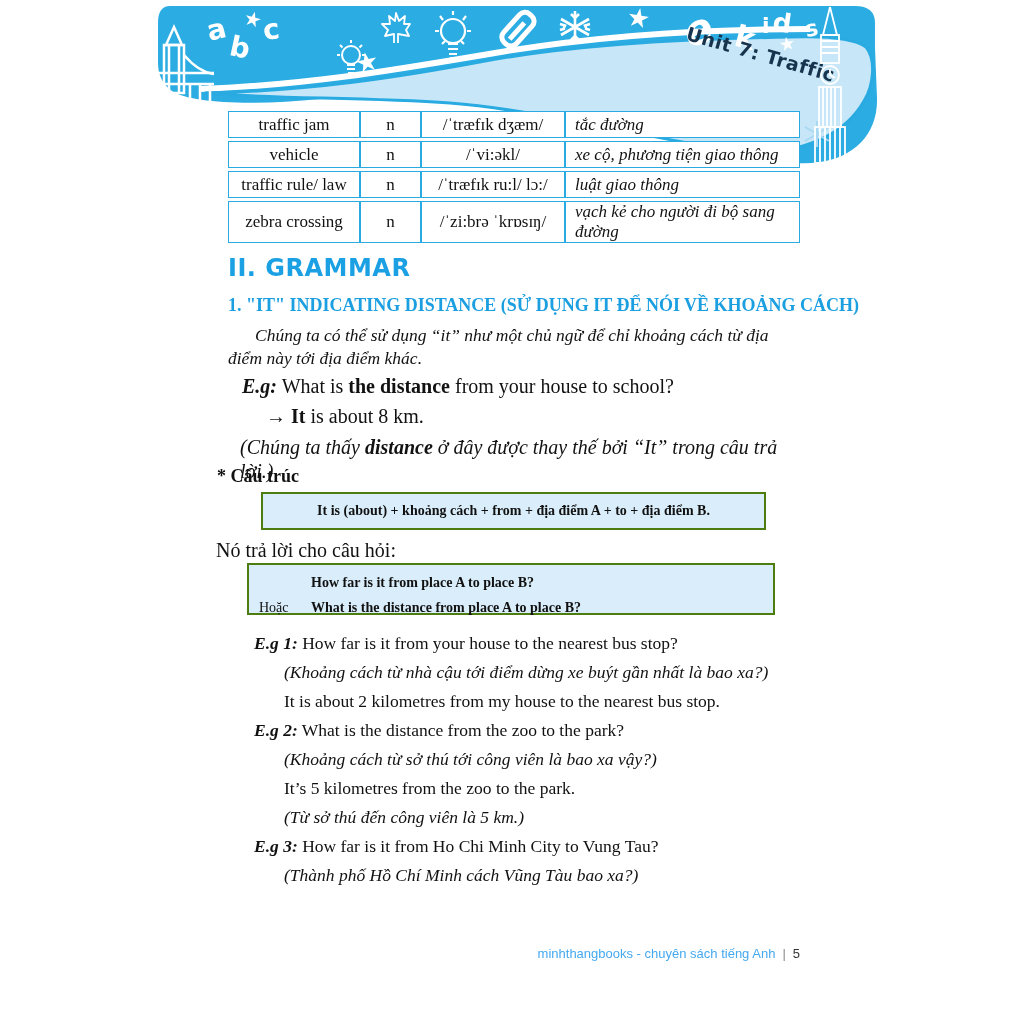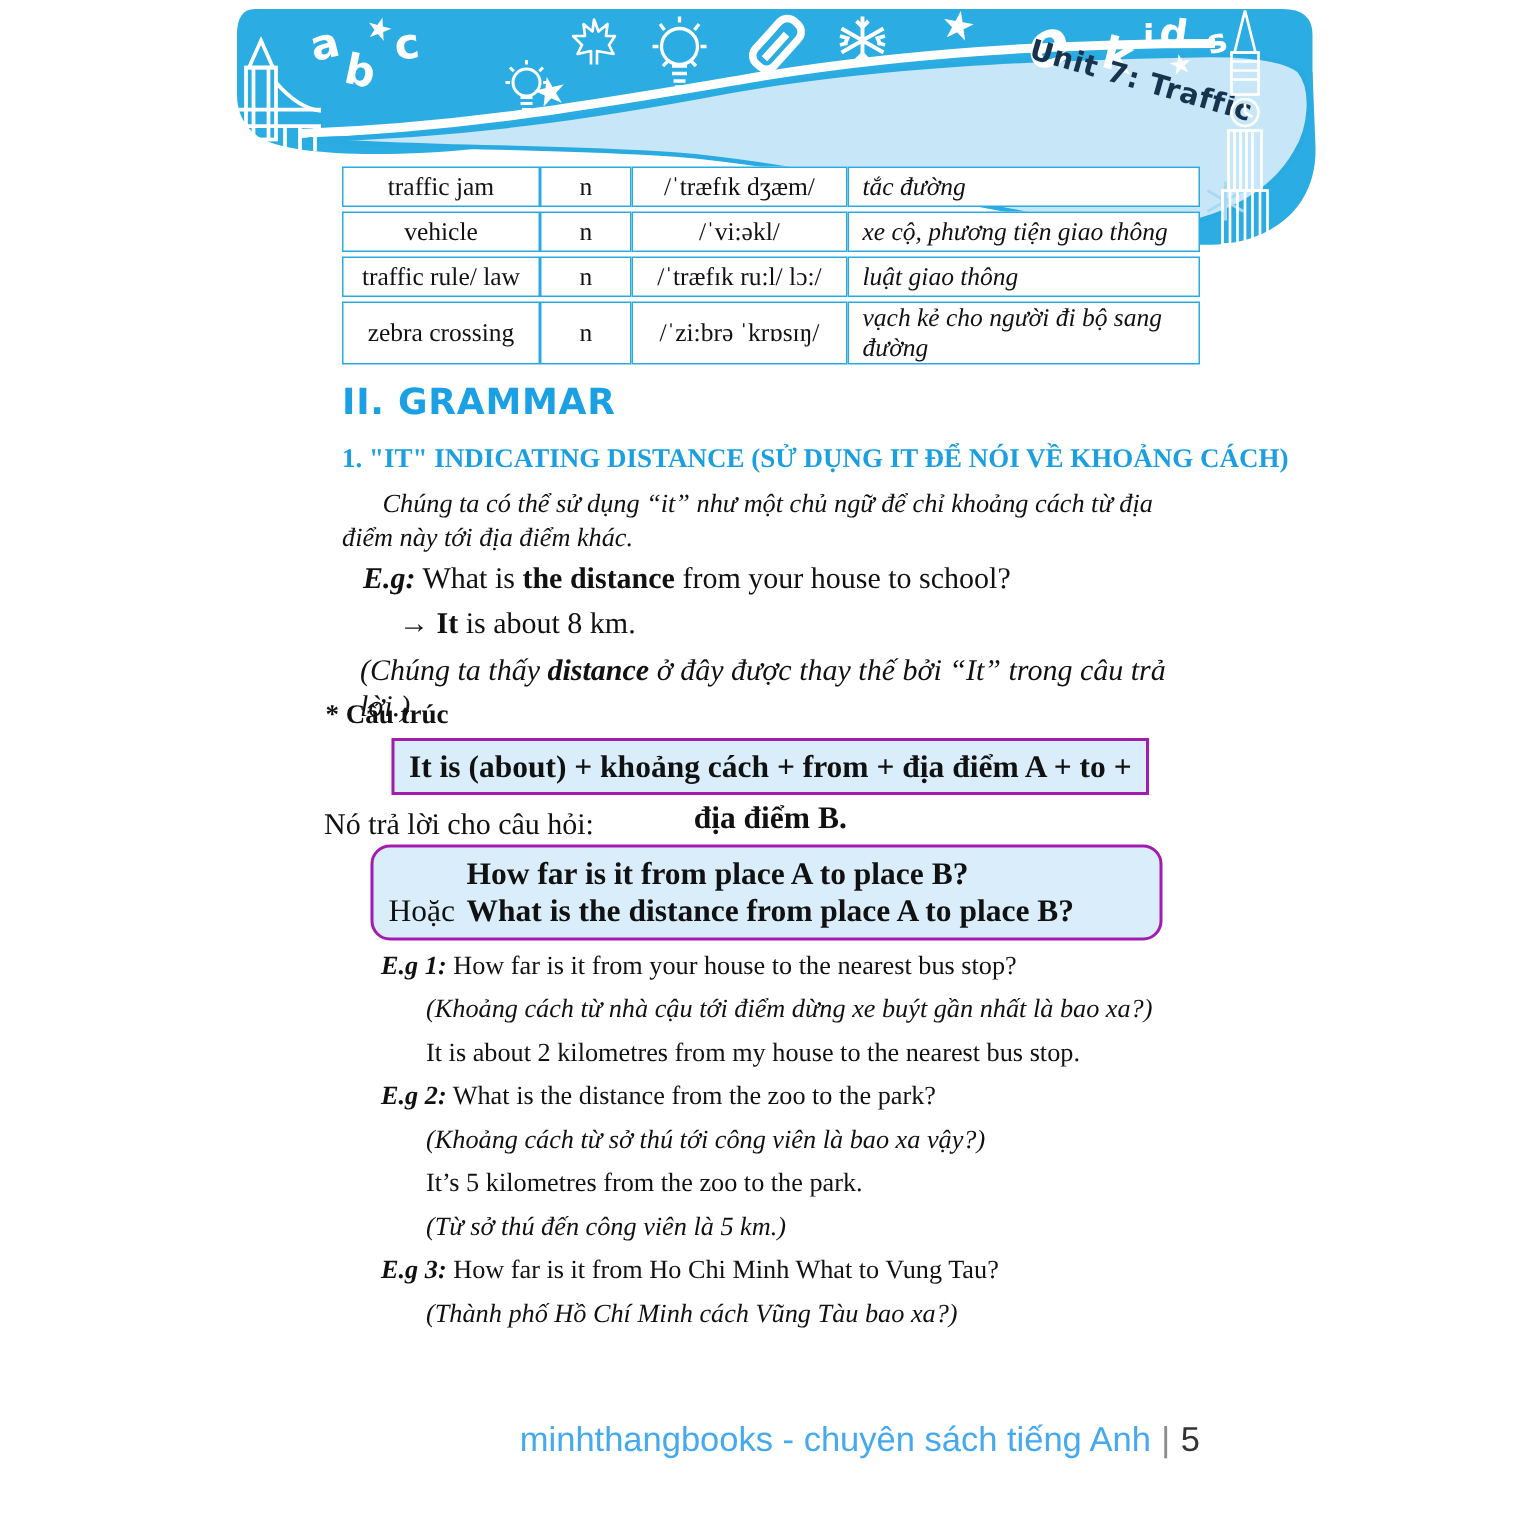--- a/index.html
+++ b/index.html
@@ -30,39 +30,39 @@
   .g-sub{top:295px;font-weight:bold;font-size:18px;color:#1b9fe0;white-space:nowrap;}
   .intro{top:324px;font-size:17.5px;line-height:23px;text-indent:27px;margin:0;font-style:italic;}
   .line{position:absolute;left:216px;width:574px;font-size:20px;line-height:24px;margin:0;}
   .eg-q{top:374px;padding-left:26px;box-sizing:border-box;}
   .eg-a{top:404px;padding-left:50px;box-sizing:border-box;}
   .eg-note{top:435px;padding-left:24px;box-sizing:border-box;font-style:italic;}
   .cau{top:464px;left:217px;font-weight:bold;font-size:18px;}
   .bi{font-weight:bold;font-style:italic;}
   .b{font-weight:bold;}
 
-  .fbox{position:absolute;background:#d9eefa;border:2px solid #a21caf;box-sizing:border-box;
-        font-size:21px;font-weight:bold;}
+  .fbox{position:absolute;background:#d9eefa;border:2px solid #4d7c0f;box-sizing:border-box;
+        font-size:14px;font-weight:bold;}
   .fbox1{left:261px;top:492px;width:505px;height:38px;text-align:center;line-height:34px;}
   .answers-intro{top:538px;}
-  .fbox2{left:247px;top:563px;width:528px;height:64px;padding:5px 0 0 10px;border-radius:13px;}
+  .fbox2{left:247px;top:563px;width:528px;height:52px;padding:5px 0 0 10px;}
   .fbox2 .row{display:grid;grid-template-columns:52px 1fr;line-height:25px;}
   .fbox2 .or{font-weight:normal;}
 
   
   .examples{position:absolute;left:228px;top:629px;width:590px;}
   .examples p{margin:0;font-size:17.5px;line-height:29px;}
   .ex-q{padding-left:26px;}
   .ex-t{padding-left:56px;font-style:italic;}
   .ex-a{padding-left:56px;}
   .ex-a .note{font-style:italic;}
 
   
   .footer{position:absolute;left:228px;top:946px;width:572px;text-align:right;
-          font-family:"Liberation Sans","DejaVu Sans",sans-serif;font-size:23px;}
+          font-family:"Liberation Sans","DejaVu Sans",sans-serif;font-size:13px;}
   .footer .brand{color:#45a9ef;}
   .footer .bar{color:#8b8b8b;padding:0 7px;}
   .footer .pg{color:#333;}
 </style>
 </head>
 <body>
 
 <div class="page">
 
   <div class="banner">
@@ -214,21 +214,21 @@
   <div class="examples">
     <p class="ex-q"><span class="bi">E.g 1:</span> <span>How far is it from your house to the nearest bus stop?</span></p>
     <p class="ex-t">(Khoảng cách từ nhà cậu tới điểm dừng xe buýt gần nhất là bao xa?)</p>
     <p class="ex-a"><span>It is about 2 kilometres from my house to the nearest bus stop.</span></p>
 
     <p class="ex-q"><span class="bi">E.g 2:</span> <span>What is the distance from the zoo to the park?</span></p>
     <p class="ex-t">(Khoảng cách từ sở thú tới công viên là bao xa vậy?)</p>
     <p class="ex-a"><span>It’s 5 kilometres from the zoo to the park.</span></p>
     <p class="ex-t">(Từ sở thú đến công viên là 5 km.)</p>
 
-    <p class="ex-q"><span class="bi">E.g 3:</span> <span>How far is it from Ho Chi Minh What to Vung Tau?</span></p>
+    <p class="ex-q"><span class="bi">E.g 3:</span> <span>How far is it from Ho Chi Minh City to Vung Tau?</span></p>
     <p class="ex-t">(Thành phố Hồ Chí Minh cách Vũng Tàu bao xa?)</p>
   </div>
 
   <div class="footer">
     <span class="brand">minhthangbooks - chuyên sách tiếng Anh</span><span class="bar">|</span><span class="pg">5</span>
   </div>
 
 </div>
 
 </body></html>

